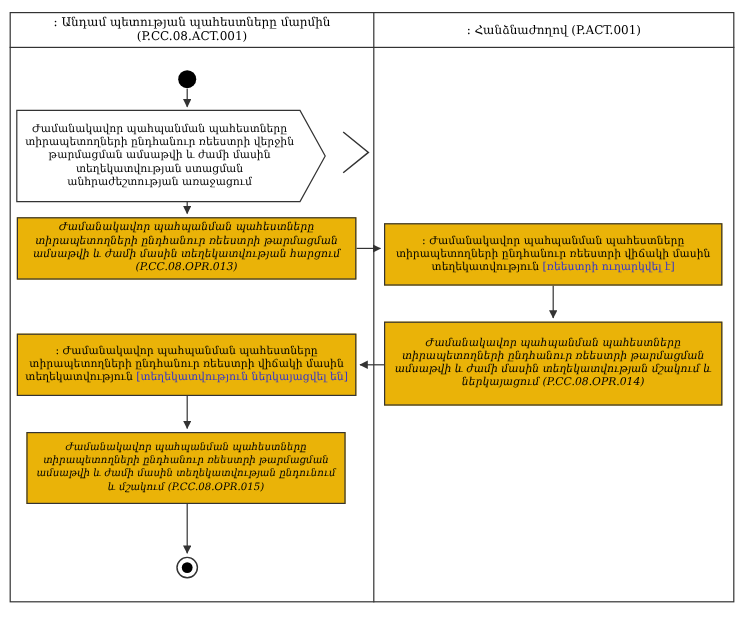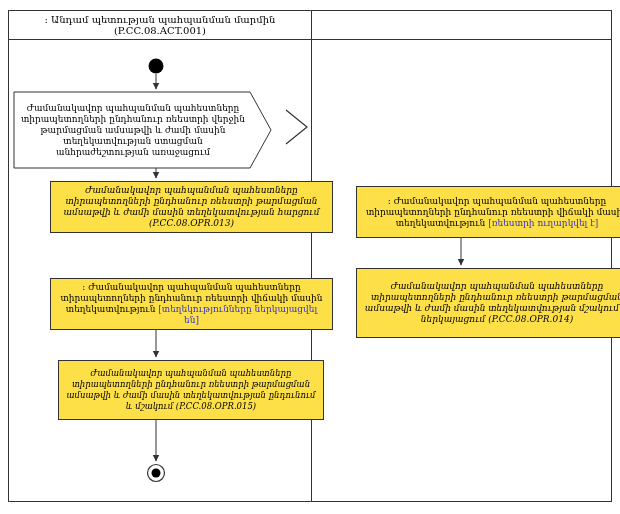--- a/index.html
+++ b/index.html
@@ -8,23 +8,23 @@
     font-family:"DejaVu Serif","DejaVu Sans",serif;color:#000;overflow:hidden;
   }
   .frame{position:absolute;left:8px;top:10px;width:604px;height:492px;
     border:1px solid #333;box-sizing:border-box;background:#fff;}
   .divider{position:absolute;left:311px;top:10px;width:1px;height:492px;background:#333;}
   .header-sep{position:absolute;left:8px;top:39px;width:604px;height:1px;background:#333;}
   .lane-header{position:absolute;top:11px;height:28px;display:flex;align-items:center;
     justify-content:center;font-size:10px;text-align:center;}
   .lane-header.left{left:9px;width:302px;}
   .lane-header.right{left:312px;width:299px;}
-  .node{position:absolute;border:1px solid #333;background:#fde047;box-sizing:border-box;
+  .node{position:absolute;border:1px solid #333;background:#eab308;box-sizing:border-box;
     display:flex;align-items:center;justify-content:center;text-align:center;
-    padding:2px 6px;font-size:9px;line-height:11px;z-index:3;margin-left:36px;}
+    padding:2px 6px;font-size:9px;line-height:11px;z-index:3;}
   .pent-text{position:absolute;left:18px;top:96px;width:230px;height:68px;
     display:flex;align-items:center;justify-content:center;text-align:center;
     font-size:9px;line-height:11px;z-index:3;}
   .italic{font-style:italic;}
   .n1{left:14px;top:181px;width:283px;height:52px;}
   .n2{left:320px;top:186px;width:282px;height:52px;}
   .n3{left:320px;top:268px;width:282px;height:70px;}
   .n4{left:14px;top:278px;width:283px;height:52px;}
   .n5{left:22px;top:360px;width:266px;height:60px;font-size:8.5px;}
   .node .inner{display:block;width:100%;}
@@ -34,21 +34,24 @@
 </head>
 <body>
 
 <div class="canvas">
 
   <div class="frame"></div>
   <div class="divider"></div>
   <div class="header-sep"></div>
 
   <div class="lane-header left">
-    <span>: Անդամ պետության պահպանման մարմին (P.CC.08.ACT.001)</span>
+    <span>: Անդամ պետության պահեստները մարմին (P.CC.08.ACT.001)</span>
+  </div>
+  <div class="lane-header right">
+    <span>: Հանձնաժողով (P.ACT.001)</span>
   </div>
 
   <svg class="overlay" width="620" height="514">
     <defs>
       <marker id="ah" markerWidth="8" markerHeight="8" refX="6.5" refY="3.5" orient="auto">
         <path d="M0,0 L7,3.5 L0,7 Z" fill="#333"></path>
       </marker>
     </defs>
 
     <circle cx="156" cy="66" r="7.5" fill="#000"></circle>
@@ -73,18 +76,18 @@
 
   <div class="node n1 italic">Ժամանակավոր պահպանման պահեստները տիրապետողների ընդհանուր ռեեստրի թարմացման ամսաթվի և ժամի մասին տեղեկատվության հարցում (P.CC.08.OPR.013)</div>
 
   <div class="node n2">
     <span class="inner"><span>: Ժամանակավոր պահպանման պահեստները տիրապետողների ընդհանուր ռեեստրի վիճակի մասին տեղեկատվություն </span><span class="state">[ռեեստրի ուղարկվել է]</span></span>
   </div>
 
   <div class="node n3 italic">Ժամանակավոր պահպանման պահեստները տիրապետողների ընդհանուր ռեեստրի թարմացման ամսաթվի և ժամի մասին տեղեկատվության մշակում և ներկայացում (P.CC.08.OPR.014)</div>
 
   <div class="node n4">
-    <span class="inner"><span>: Ժամանակավոր պահպանման պահեստները տիրապետողների ընդհանուր ռեեստրի վիճակի մասին տեղեկատվություն </span><span class="state">[տեղեկությունները ներկայացվել են]</span></span>
+    <span class="inner"><span>: Ժամանակավոր պահպանման պահեստները տիրապետողների ընդհանուր ռեեստրի վիճակի մասին տեղեկատվություն </span><span class="state">[տեղեկատվություն ներկայացվել են]</span></span>
   </div>
 
   <div class="node n5 italic">Ժամանակավոր պահպանման պահեստները տիրապետողների ընդհանուր ռեեստրի թարմացման ամսաթվի և ժամի մասին տեղեկատվության ընդունում և մշակում (P.CC.08.OPR.015)</div>
 
 </div>
 
 </body></html>

